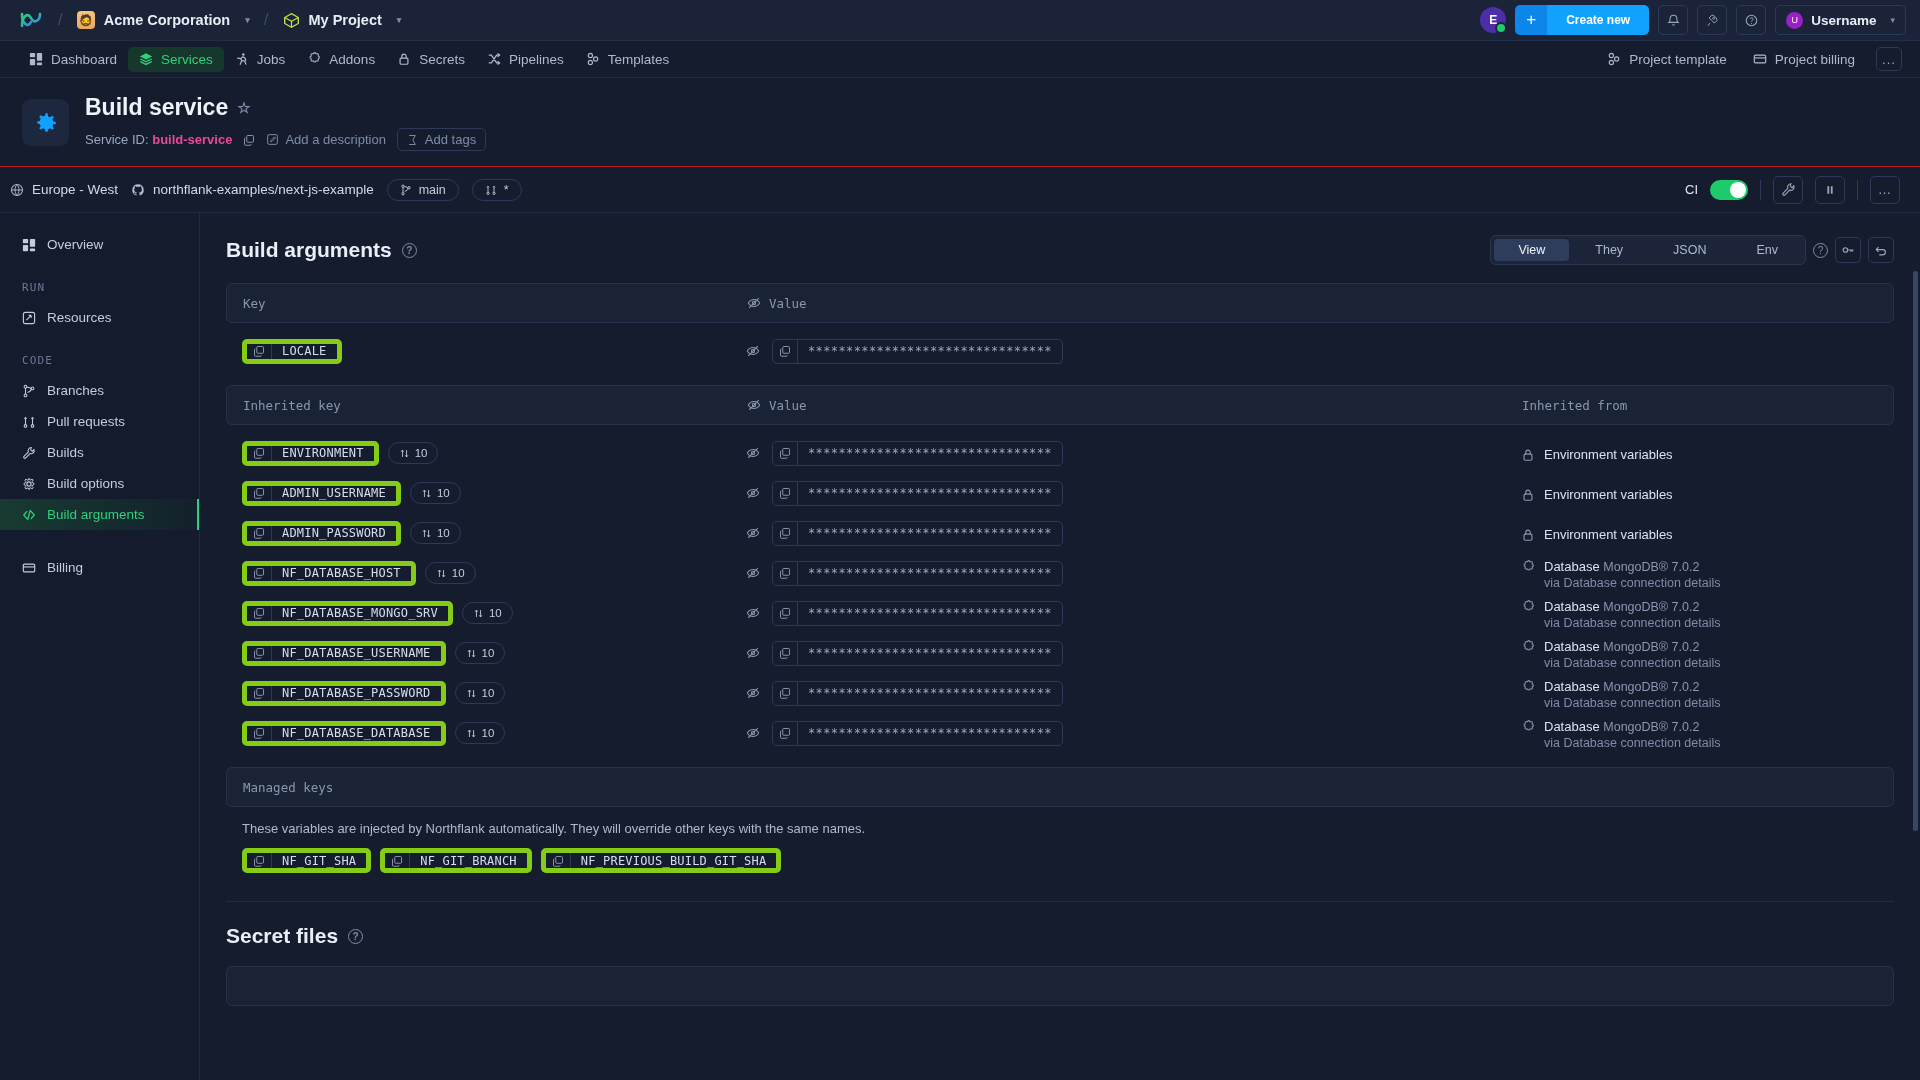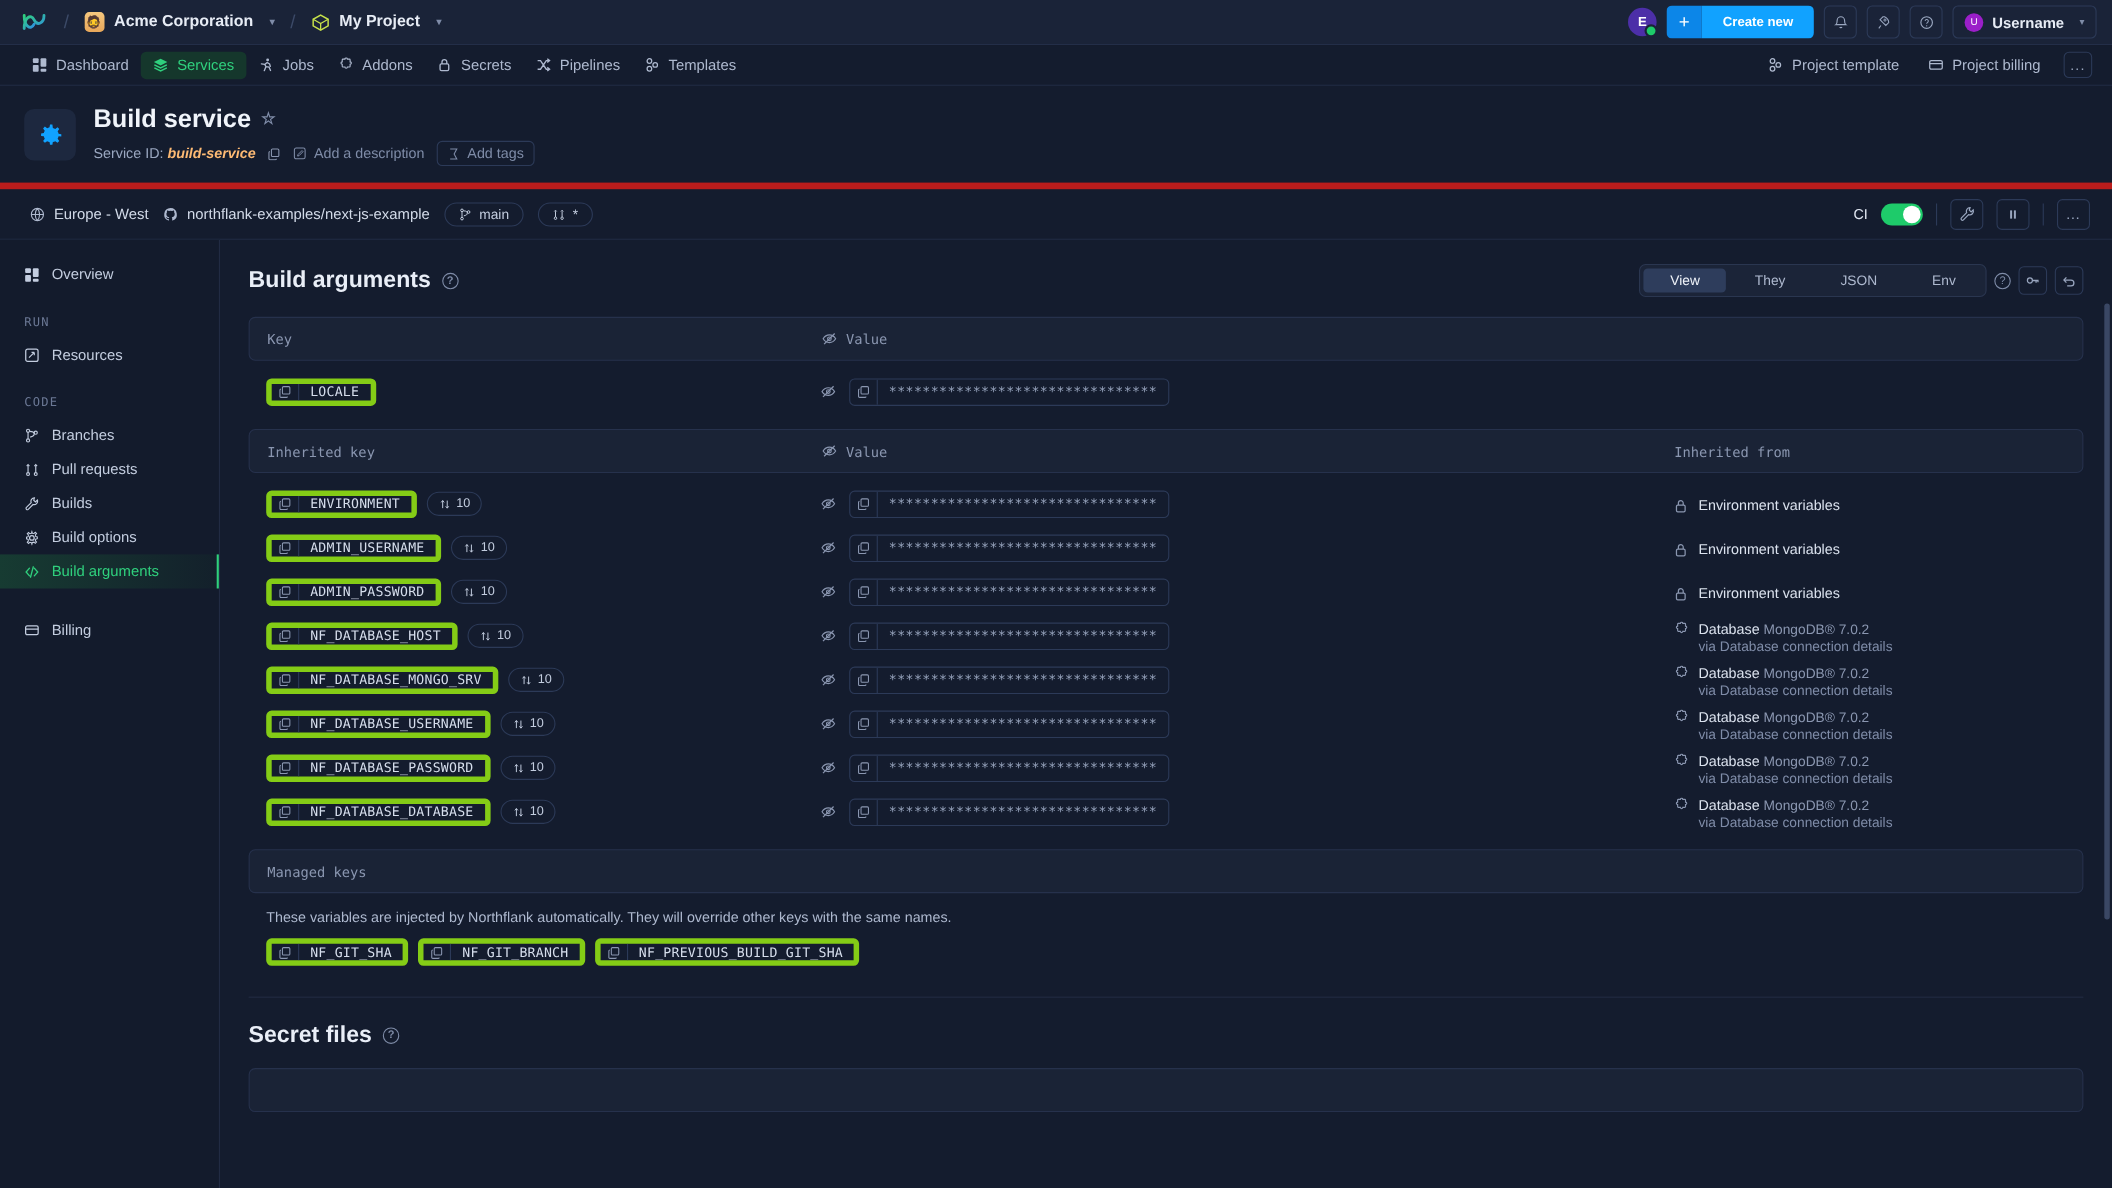--- a/index.html
+++ b/index.html
@@ -92,47 +92,47 @@
     width: 26px; height: 24px; border: 1px solid #2c3a58; border-radius: 5px;
     display: flex; align-items: center; justify-content: center;
     color: #9aa7c0; font-size: 13px; letter-spacing: 1px; cursor: pointer;
     margin-left: 6px;
   }
 
   
   .svc-header {
     display: flex; align-items: center; gap: 16px;
     padding: 16px 20px 15px 22px;
-    border-bottom: 6px solid #b91c1c;
+    border-bottom: 1px solid #b91c1c;
   }
   .svc-icon {
     width: 47px; height: 47px; border-radius: 9px; background: #1d283f;
     display: flex; align-items: center; justify-content: center; flex: none;
   }
   .svc-title {
     font-size: 23px; font-weight: 600; color: #f0f4fa;
     display: flex; align-items: center; gap: 9px;
   }
   .star { color: #7f8ca8; font-size: 15px; cursor: pointer; }
   .svc-sub {
     display: flex; align-items: center; gap: 11px;
     font-size: 13px; color: #9aa7c0; margin-top: 7px;
   }
-  .svc-sub b { color: #fdba74; font-weight: 700; font-style: italic; }
+  .svc-sub b { color: #ec4899; font-weight: 700; }
   .sub-link { display: flex; align-items: center; gap: 6px; color: #7f8ca8; cursor: pointer; }
   .tagbtn {
     display: flex; align-items: center; gap: 6px;
     border: 1px solid #2c3a58; border-radius: 5px;
     padding: 3px 9px; color: #7f8ca8; cursor: pointer;
   }
 
   
   .metabar {
     display: flex; align-items: center; gap: 13px;
-    padding: 0 20px 0 27px; height: 46px;
+    padding: 0 20px 0 10px; height: 46px;
     border-bottom: 1px solid #212b43;
     font-size: 13.5px; color: #d2dae8;
   }
   .meta-item { display: flex; align-items: center; gap: 8px; cursor: pointer; }
   .pill {
     display: flex; align-items: center; gap: 7px;
     border: 1px solid #2c3a58; border-radius: 14px;
     padding: 3px 12px; font-size: 12.5px; color: #c3cddf; cursor: pointer;
   }
   .meta-right { margin-left: auto; display: flex; align-items: center; gap: 12px; }

